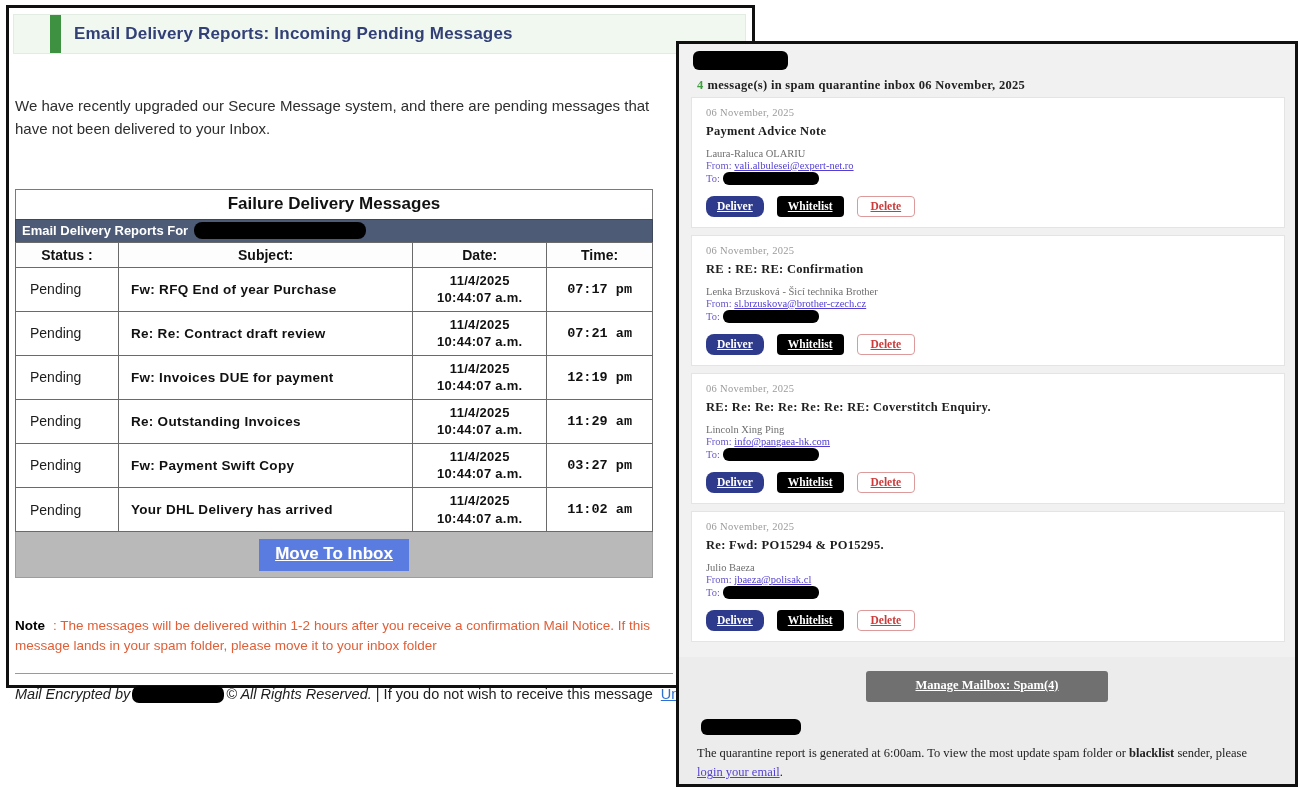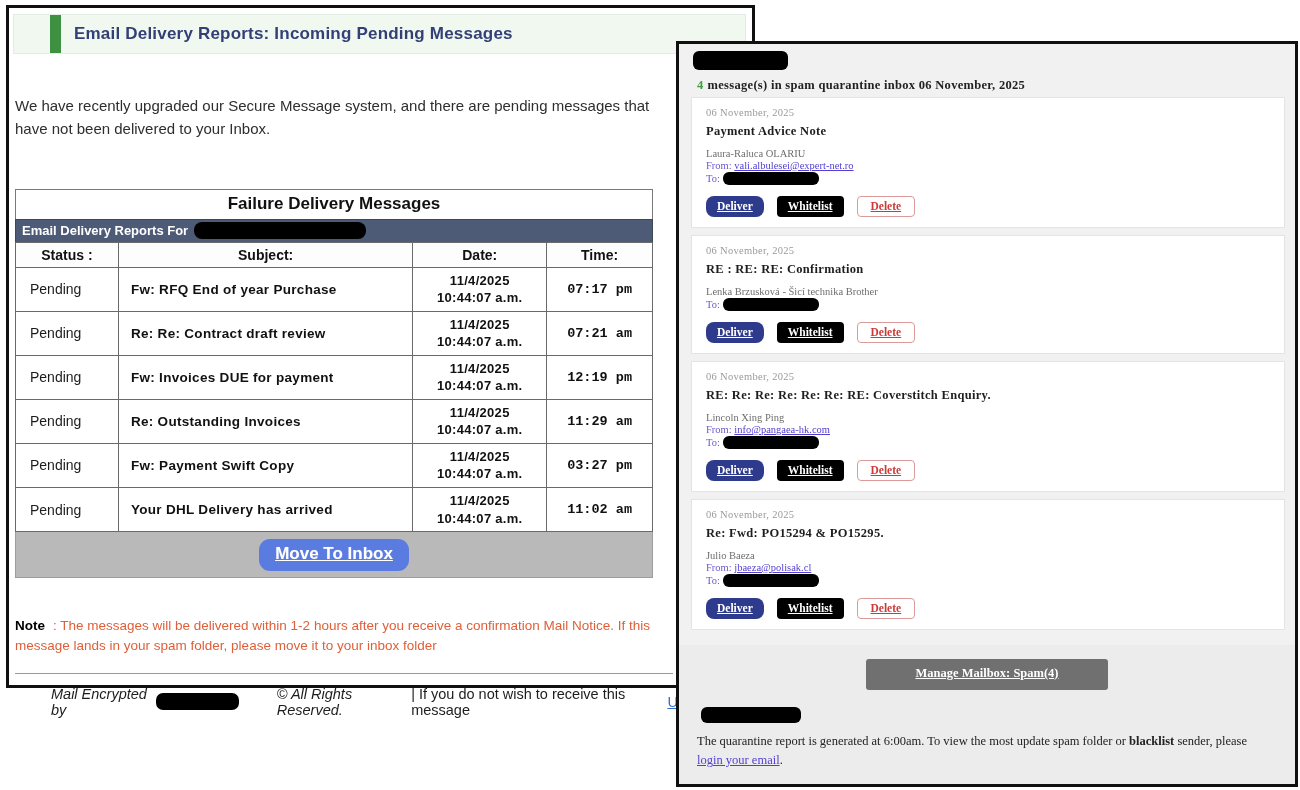--- a/index.html
+++ b/index.html
@@ -46,30 +46,30 @@
   td.c-status { width:103px; font-size:14px; color:#1c1c1c; padding:8px 6px 8px 14px; }
   td.c-subj   { width:295px; font-size:13.5px; font-weight:bold; color:#111; padding:8px 6px 8px 12px; }
   td.c-date   { width:134px; font-size:13px; font-weight:bold; color:#111; text-align:center; padding:4px 2px; line-height:1.35; }
   td.c-time   { width:106px; font-size:13.5px; font-weight:bold; color:#111; text-align:center; padding:4px 2px;font-family:Liberation Mono, monospace; }
   td.c-date span { display:block; }
   .tbl-footer {
     background:#b9b9b9; height:46px; display:flex; align-items:center; justify-content:center;
     border:1px solid #9d9d9d; border-top:none;
   }
   .move-btn {
-    background:#5a7ce0; border-radius:11px; padding:5px 16px 7px 16px;
+    background:#5a7ce0; border-radius:0; padding:5px 16px 7px 16px;
     color:#fff; font-size:17px; font-weight:bold; text-decoration:underline;
     cursor:pointer; text-shadow:0 0 1px rgba(255,255,255,.3);
   }
   .lp-note { margin:38px 0 0 6px; width:652px; font-size:13.5px; line-height:1.5; }
   .lp-note .note-label { color:#000; font-weight:bold; margin-right:8px; }
   .lp-note .note-text { color:#df5f38; }
   .lp-hr { border:none; border-top:1px solid #9a9a9a; margin:16px 0 0 6px; width:658px; }
   .lp-footer { margin:12px 0 0 6px; font-size:14.5px; color:#1d1d1d; display:flex; align-items:center; flex-wrap:nowrap; }
-  .lp-footer .it { font-style:italic;margin-left:36px; }
+  .lp-footer .it { font-style:italic; }
   .unsub-link { color:#2f6fd0; text-decoration:underline; margin-left:8px; cursor:pointer; }
 
   
   .redact { background:#000; border-radius:8px; display:inline-block; vertical-align:middle; }
   .redact-banner { width:172px; height:17px; border-radius:8px; }
   .redact-footer { width:92px; height:17px; border-radius:7px; margin:0 2px; }
   .redact-logo { width:95px; height:19px; border-radius:6px; margin:7px 0 6px 14px; }
   .redact-to { width:96px; height:13px; border-radius:6px; margin-left:3px; }
   .redact-sys { width:100px; height:16px; border-radius:6px; margin-left:4px; }
 
@@ -229,20 +229,21 @@
       <a class="btn btn-deliver">Deliver</a>
       <a class="btn btn-whitelist">Whitelist</a>
       <a class="btn btn-delete">Delete</a>
     </div>
   </div>
 
   <div class="card">
     <div class="c-date">06 November, 2025</div>
     <div class="c-subj">RE : RE: RE: Confirmation</div>
     <div class="c-sender">Lenka Brzusková - Šicí technika Brother</div>
+    <div class="c-from"><span>From:</span> <a>sl.brzuskova@brother-czech.cz</a></div>
     <div class="c-to">
               <span>To:</span>
               <span class="redact redact-to"></span>
             </div>
     <div class="c-btns">
       <a class="btn btn-deliver">Deliver</a>
       <a class="btn btn-whitelist">Whitelist</a>
       <a class="btn btn-delete">Delete</a>
     </div>
   </div>

